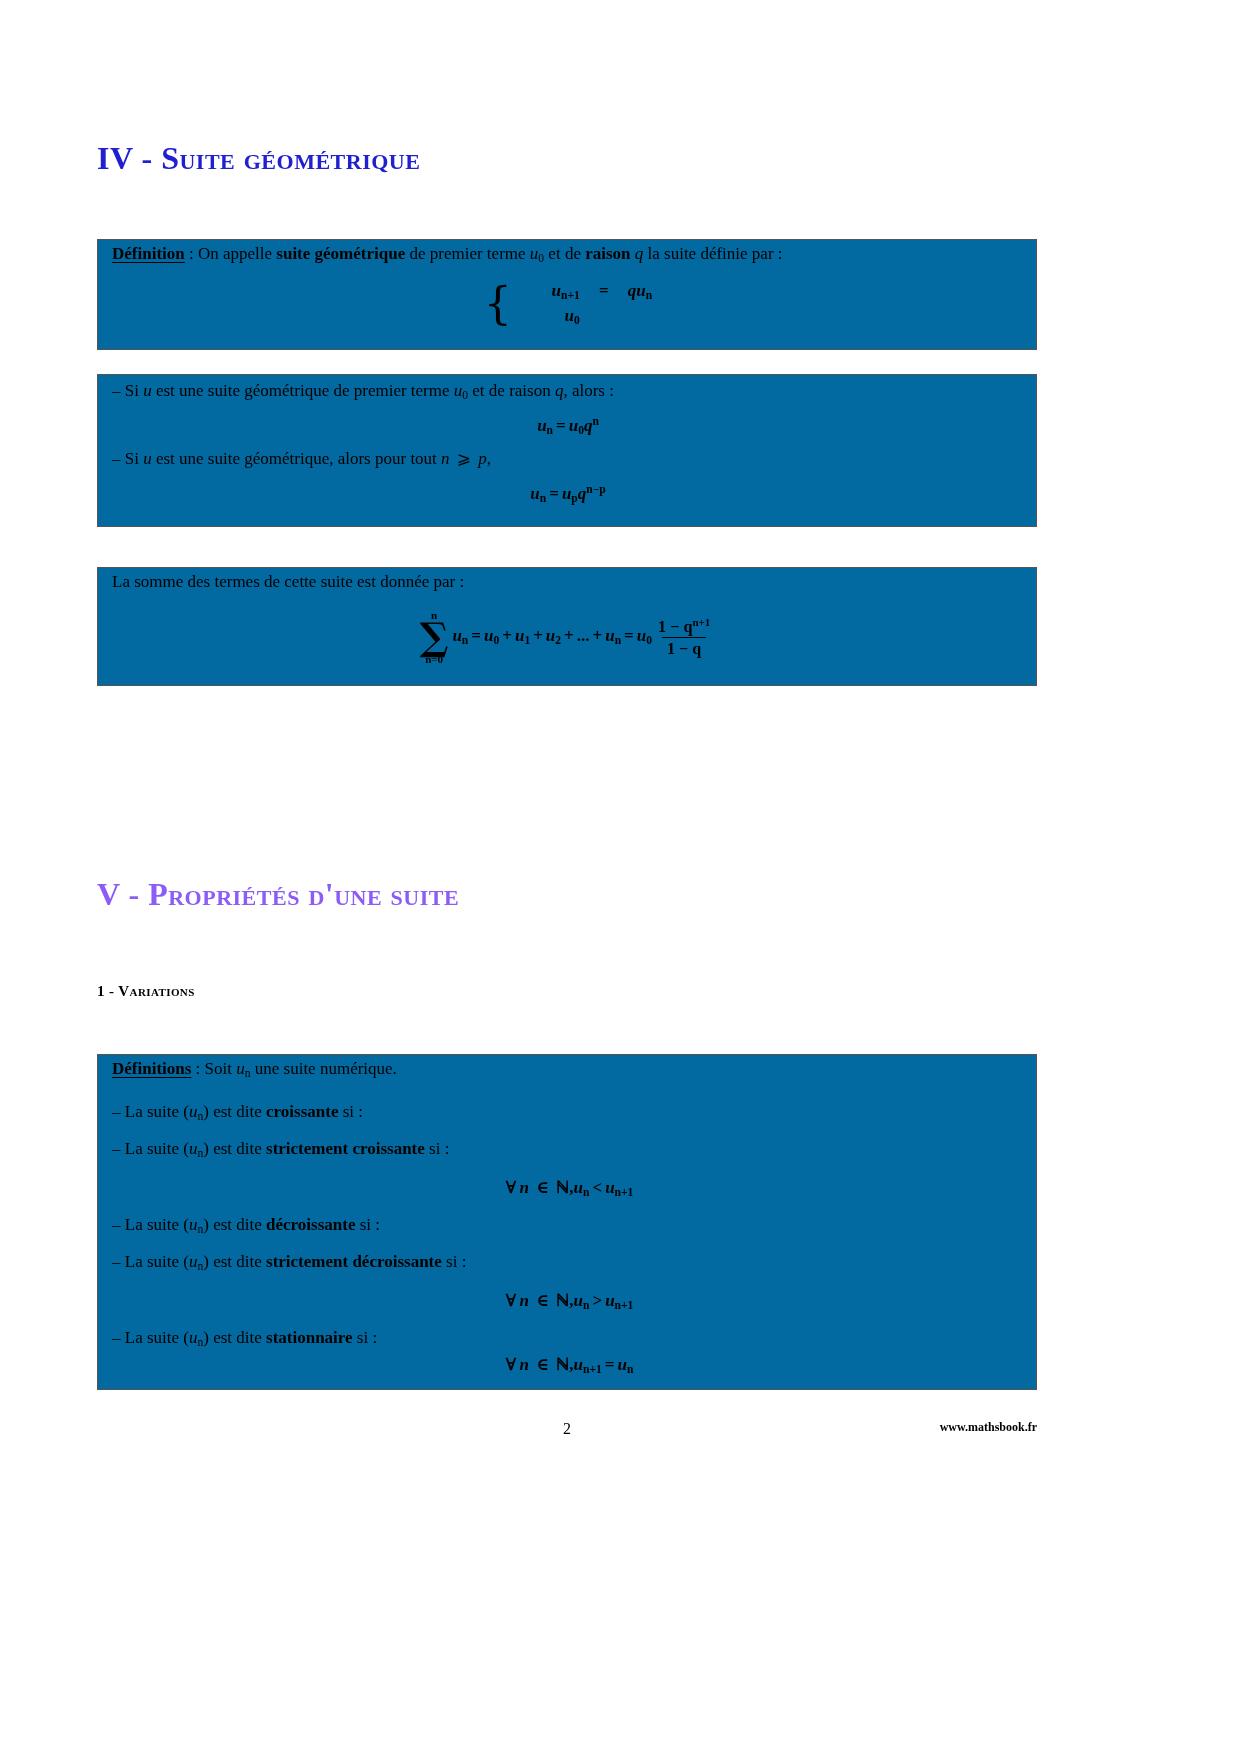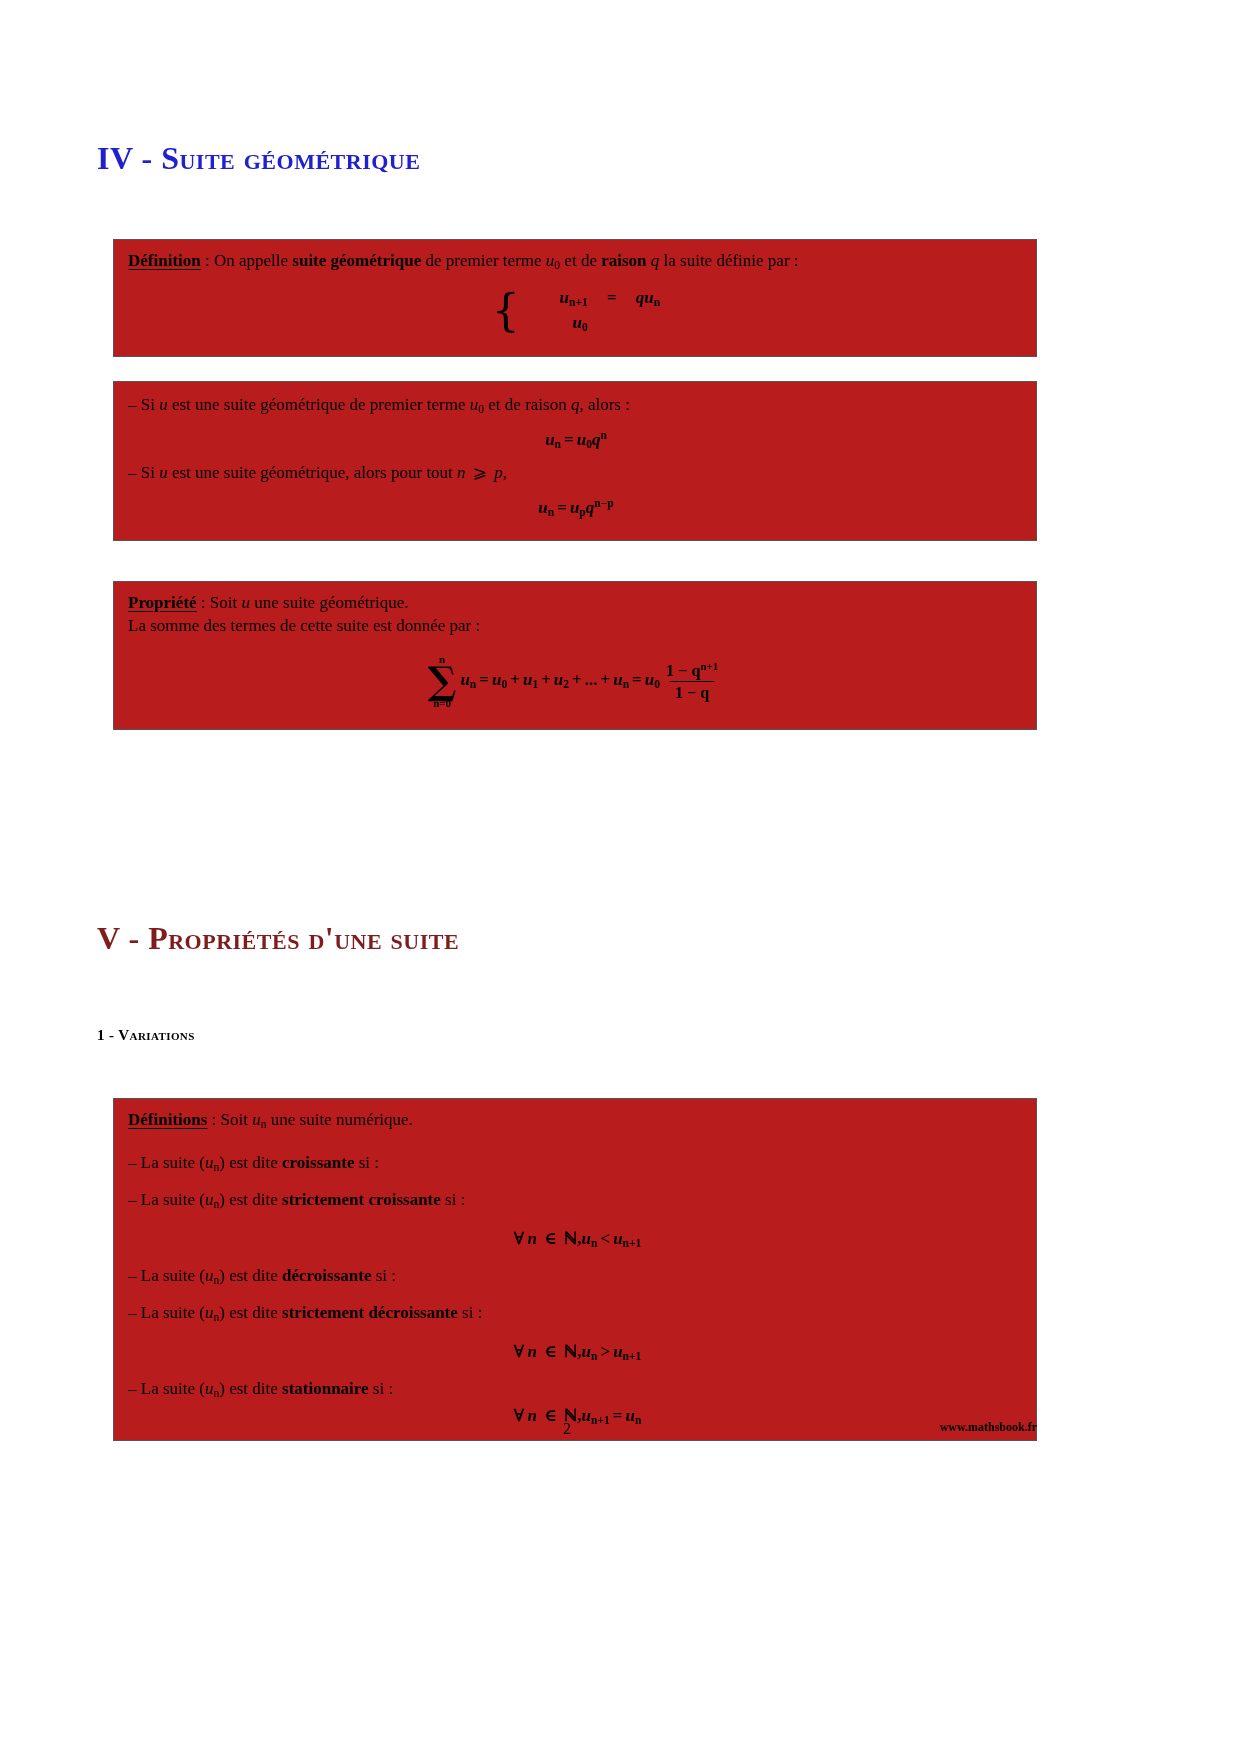--- a/index.html
+++ b/index.html
@@ -44,25 +44,24 @@
     font-weight: bold;
     font-variant: small-caps;
     letter-spacing: 0.4px;
     white-space: nowrap;
   }
 
   
   .thm-box {
     border: 1px solid #555555;
     box-sizing: border-box;
-    background: #b91c1c;
-    padding: 10px 12px 10px 14px;
+    background: #0369a1;
+    padding: 3px 12px 10px 14px;
     font-size: 17px;
     line-height: 1.35;
-    margin-left: 16px;
   }
   .box-title {
     font-weight: bold;
     text-decoration: underline;
     text-underline-offset: 3px;
   }
   .bullet-row {
     display: block;
     margin-top: 7px;
     padding-left: 12px;
@@ -232,40 +231,37 @@
       <div class="bullet-row">
         <span class="dash">–</span><span> Si </span><span class="mi">u</span><span> est une suite géométrique, alors pour tout </span><span class="mi">n</span> <span class="mo">⩾</span> <span class="mi">p</span><span>,</span>
       </div>
       <div class="formula">
         <span class="nowrap"><span class="mi">u</span><sub>n</sub><span class="mo">=</span><span class="mi">u</span><sub>p</sub><span class="mi">q</span><sup>n−p</sup></span>
       </div>
     </div>
 
     <div style="height:40px"></div>
     <div class="thm-box">
-      <div>
-        <span class="box-title">Propriété</span><span> : </span><span>Soit </span><span class="mi">u</span><span> une suite géométrique.</span>
-      </div>
       <div>La somme des termes de cette suite est donnée par :</div>
       <div class="formula" style="margin-top:16px;margin-bottom:10px">
         <span class="nowrap">
           <span class="sum">
             <span class="lim">n</span>
             <span class="sigma">∑</span>
             <span class="lim">n=0</span>
           </span><span class="mi">u</span><sub>n</sub><span class="mo">=</span><span class="mi">u</span><sub>0</sub><span class="mo">+</span><span class="mi">u</span><sub>1</sub><span class="mo">+</span><span class="mi">u</span><sub>2</sub><span class="mo">+</span><span>...</span><span class="mo">+</span><span class="mi">u</span><sub>n</sub><span class="mo">=</span><span class="mi">u</span><sub>0</sub><span class="frac">
               <span class="num-part"><span>1 − q</span><sup>n+1</sup></span>
               <span class="den-part">1 − q</span>
             </span>
         </span>
       </div>
     </div>
 
     <div style="height:190px"></div>
-    <div class="section-heading" style="color: #7f1d1d;">
+    <div class="section-heading" style="color: #8b5cf6;">
       <span>V</span>
       <span>-</span>
       <span>Propriétés d'une suite</span>
     </div>
 
     <div style="height:70px"></div>
     <div class="subsection-heading">
       <span>1</span>
       <span>-</span>
       <span>Variations</span>

